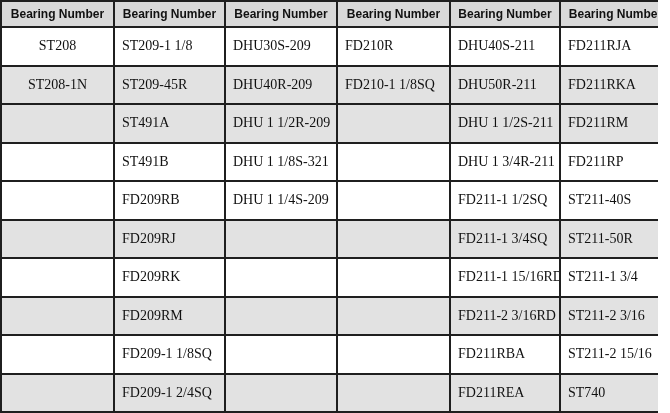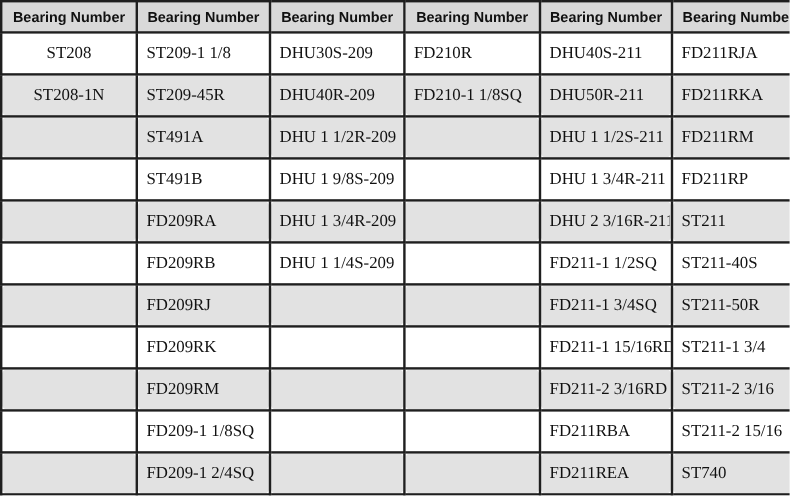--- a/index.html
+++ b/index.html
@@ -43,21 +43,20 @@
     text-align: left;
     padding-left: 7px;
     height: 25px;
   }
   table.bearing-table td.col-0 {
     text-align: center;
     padding-left: 0;
   }
   table.bearing-table tr.stripe td {
     background: #e2e2e2;
-    border-radius: 7px;
   }
   table.bearing-table tr.plain td {
     background: #ffffff;
   }
 </style>
 </head>
 <body>
 
 <div id="stage">
   <table class="bearing-table">
@@ -100,32 +99,24 @@
           <td class="col-0"></td>
           <td class="col-1">ST491A</td>
           <td class="col-2">DHU 1 1/2R-209</td>
           <td class="col-3"></td>
           <td class="col-4">DHU 1 1/2S-211</td>
           <td class="col-5">FD211RM</td>
         </tr>
         <tr class="plain">
           <td class="col-0"></td>
           <td class="col-1">ST491B</td>
-          <td class="col-2">DHU 1 9/8S-209</td>
+          <td class="col-2">DHU 1 1/8S-321</td>
           <td class="col-3"></td>
           <td class="col-4">DHU 1 3/4R-211</td>
           <td class="col-5">FD211RP</td>
-        </tr>
-        <tr class="stripe">
-          <td class="col-0"></td>
-          <td class="col-1">FD209RA</td>
-          <td class="col-2">DHU 1 3/4R-209</td>
-          <td class="col-3"></td>
-          <td class="col-4">DHU 2 3/16R-211</td>
-          <td class="col-5">ST211</td>
         </tr>
         <tr class="plain">
           <td class="col-0"></td>
           <td class="col-1">FD209RB</td>
           <td class="col-2">DHU 1 1/4S-209</td>
           <td class="col-3"></td>
           <td class="col-4">FD211-1 1/2SQ</td>
           <td class="col-5">ST211-40S</td>
         </tr>
         <tr class="stripe">

